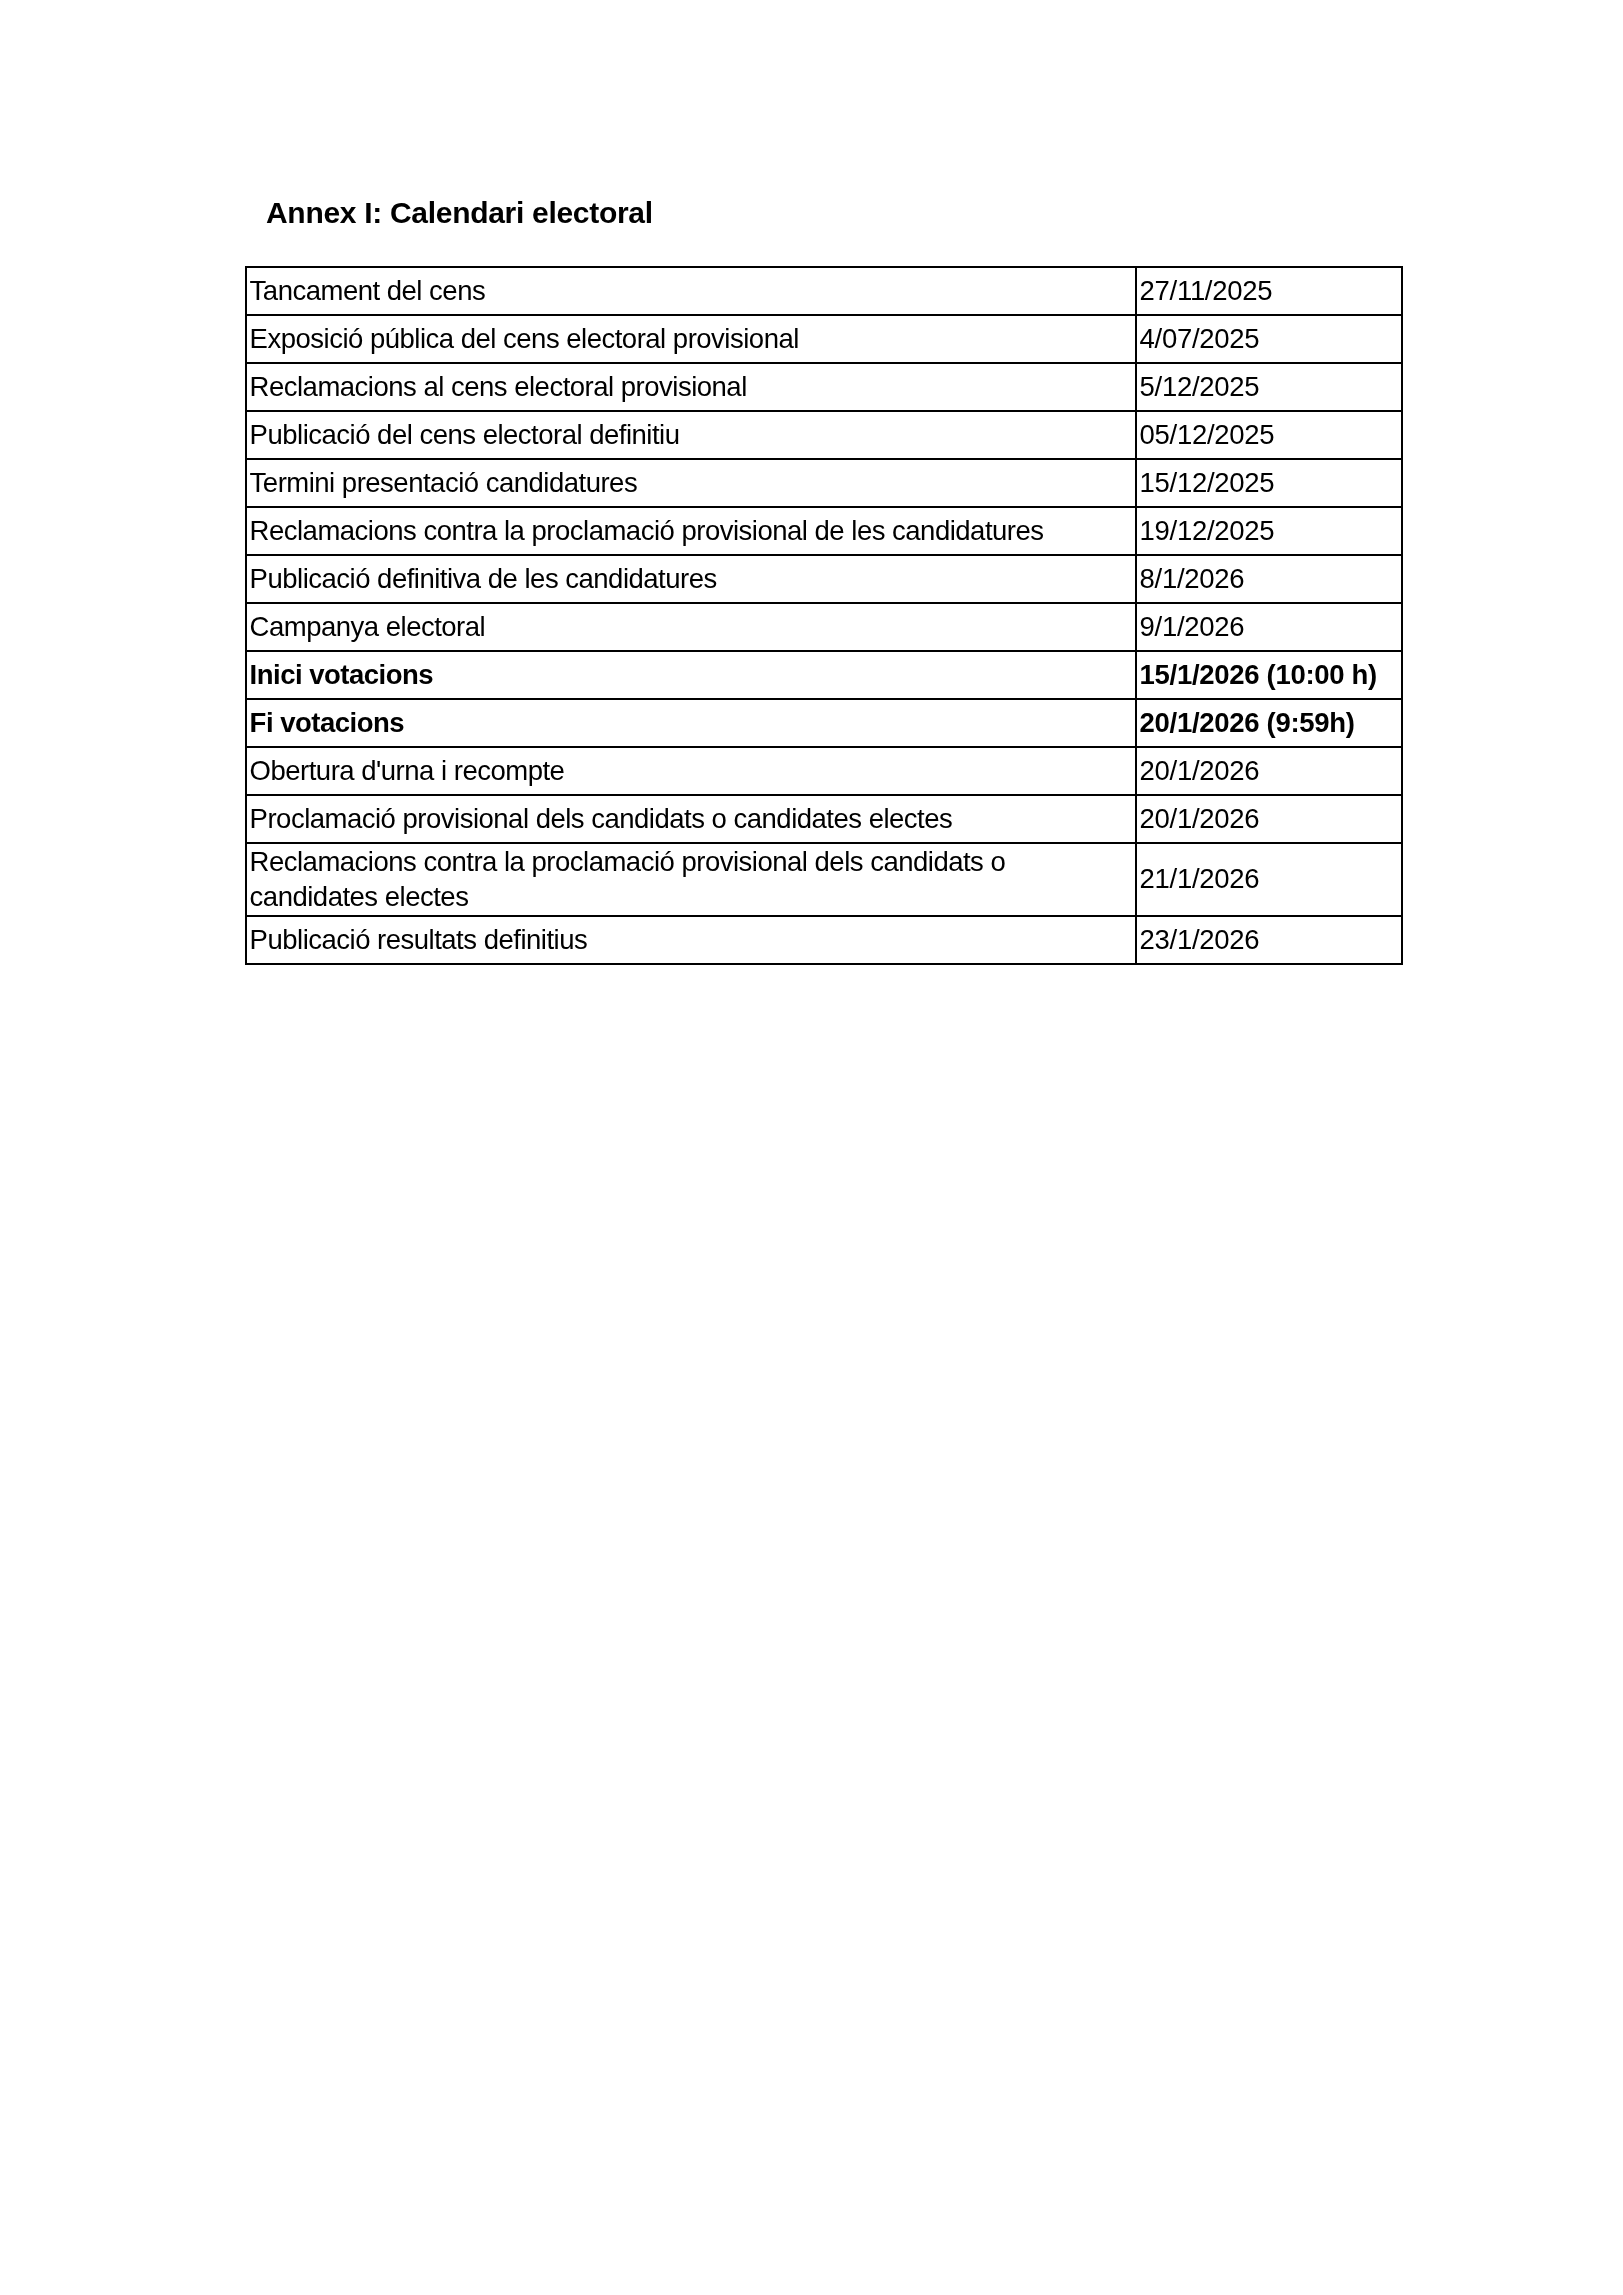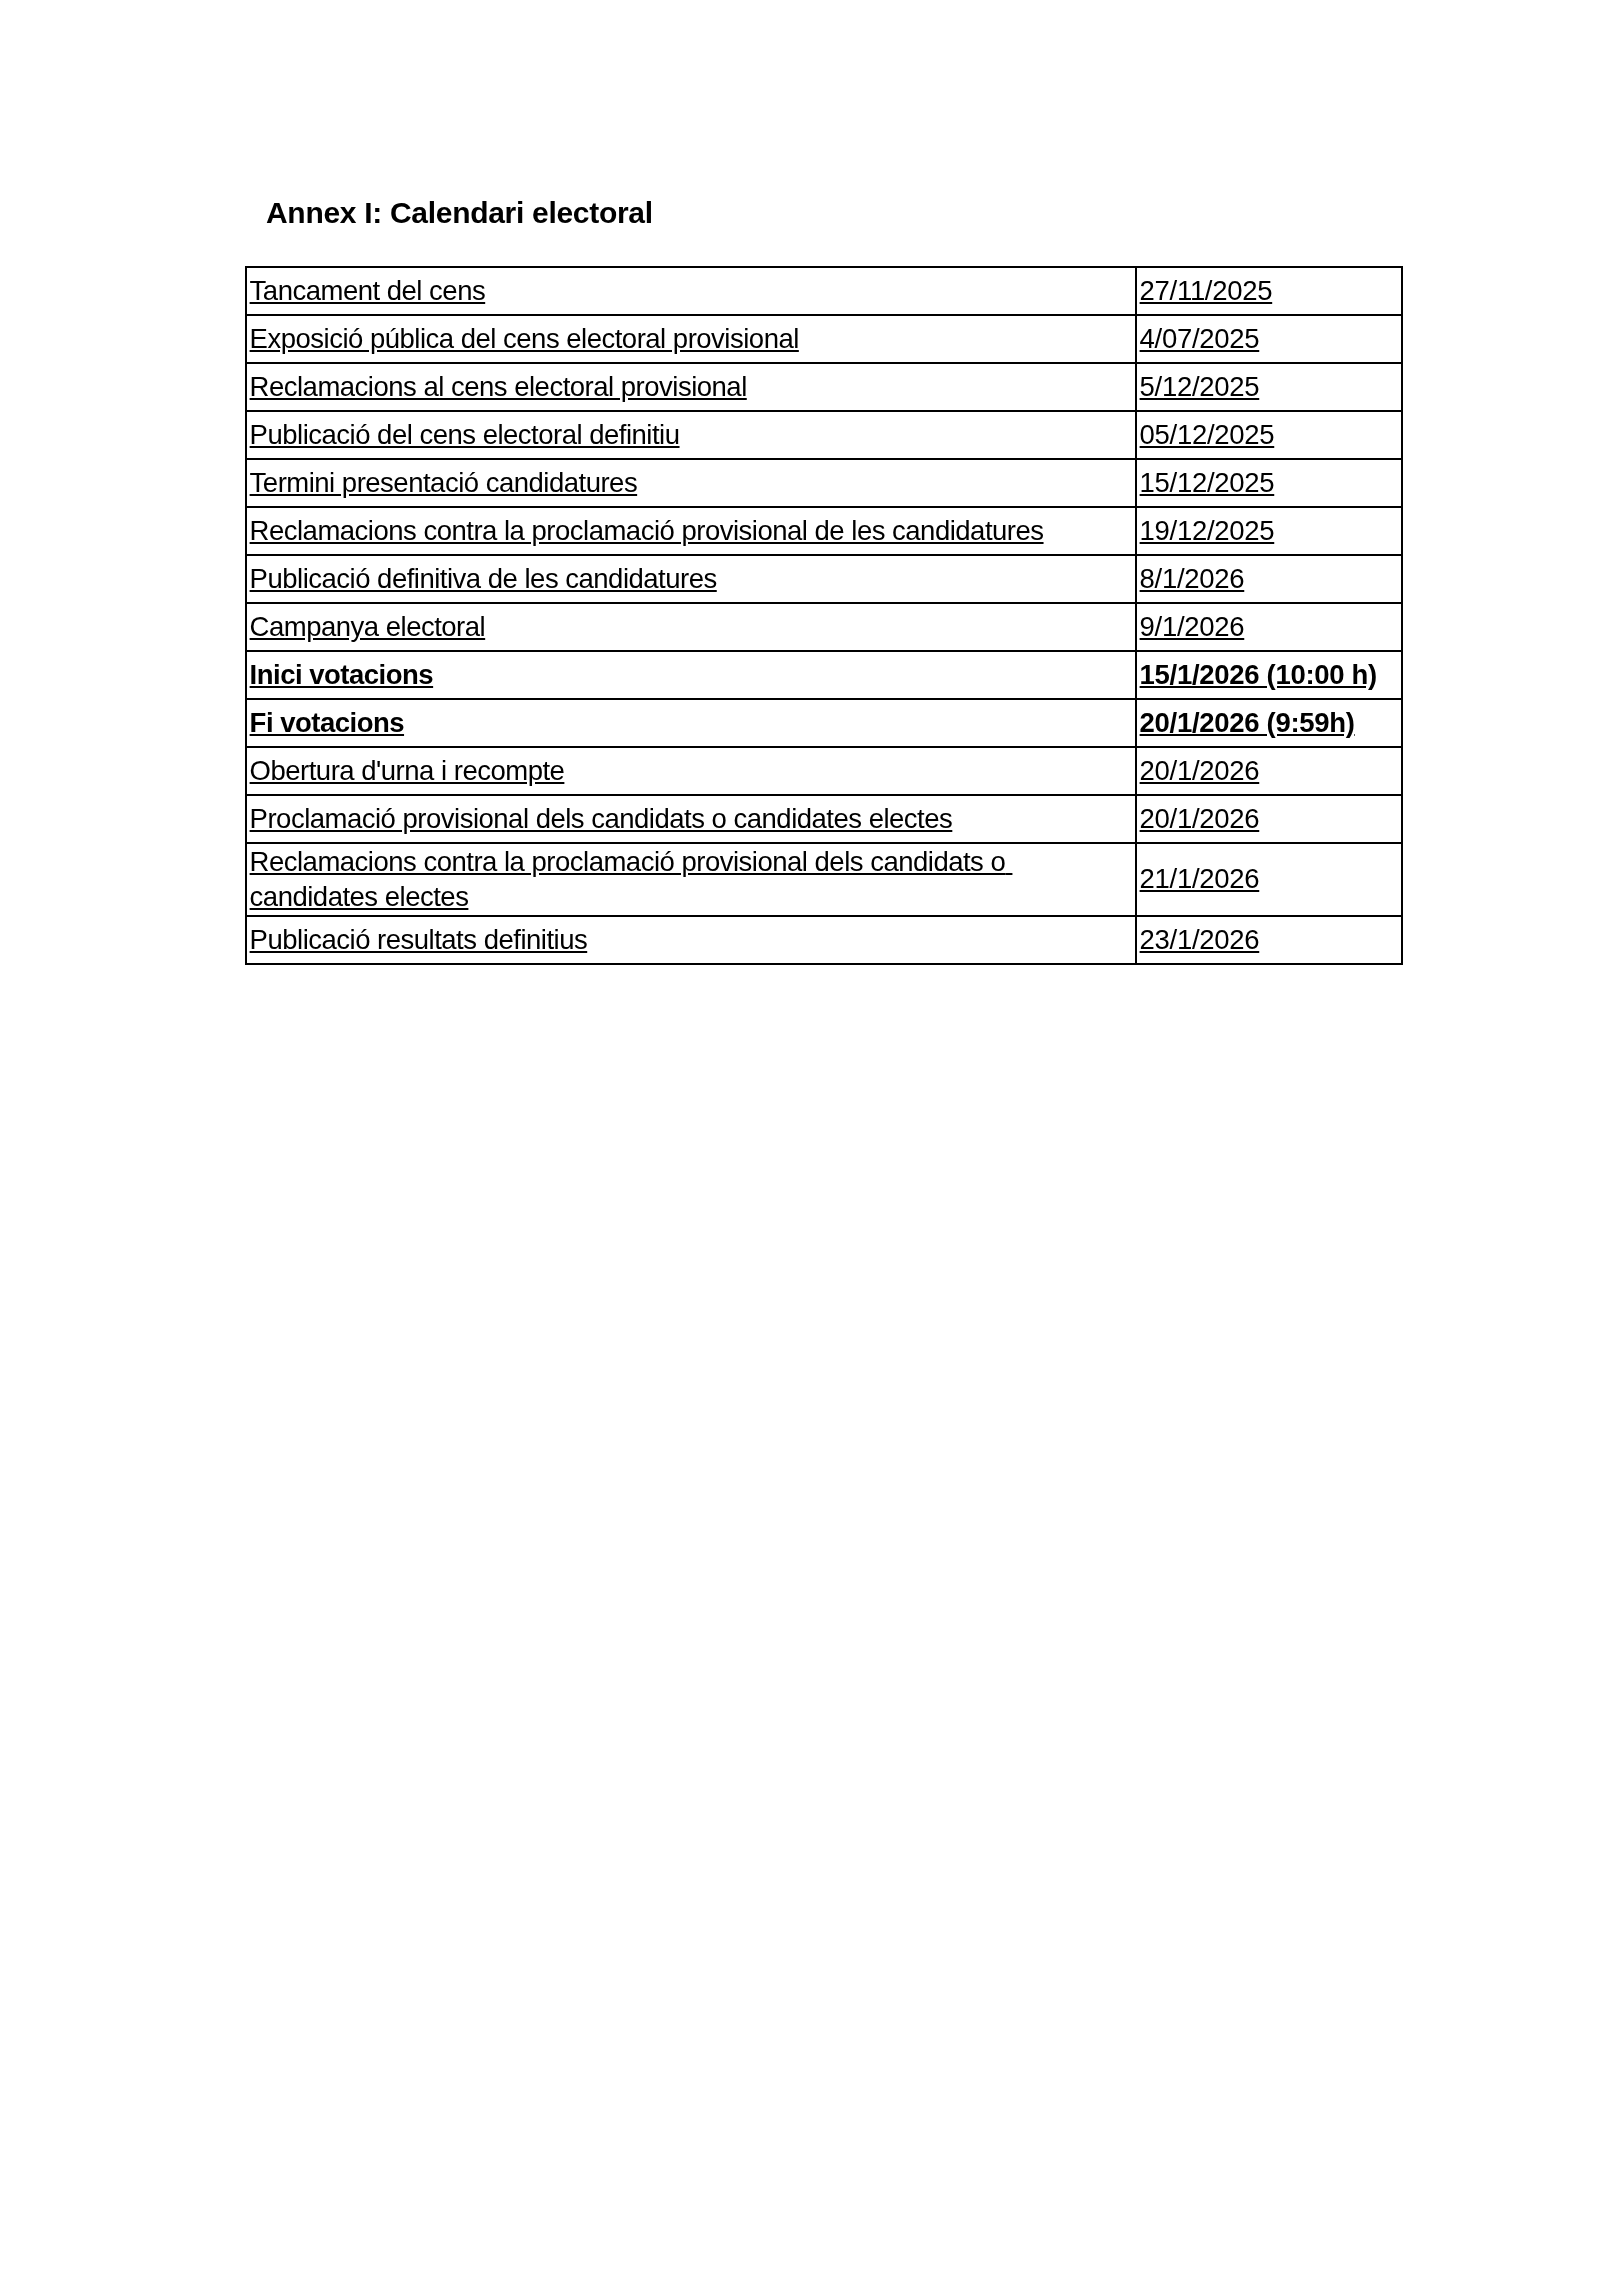--- a/index.html
+++ b/index.html
@@ -37,21 +37,20 @@
   table.calendar col.c-label { width: 890px; }
   table.calendar col.c-date  { width: 266px; }
   table.calendar tr { height: 48px; }
   table.calendar td {
     border: 2px solid #000000;
     vertical-align: middle;
     font-size: 27.5px;
     line-height: 1.25;
     padding: 1.3px 2.6px;
     overflow: hidden;
-    text-decoration: underline;
   }
   td.label-cell {
     padding-left: 3.3px;
     letter-spacing: -0.5px;
     white-space: pre-wrap;
   }
   td.date-cell {
     padding-left: 6.5px;
     letter-spacing: -0.3px;
     white-space: nowrap;

